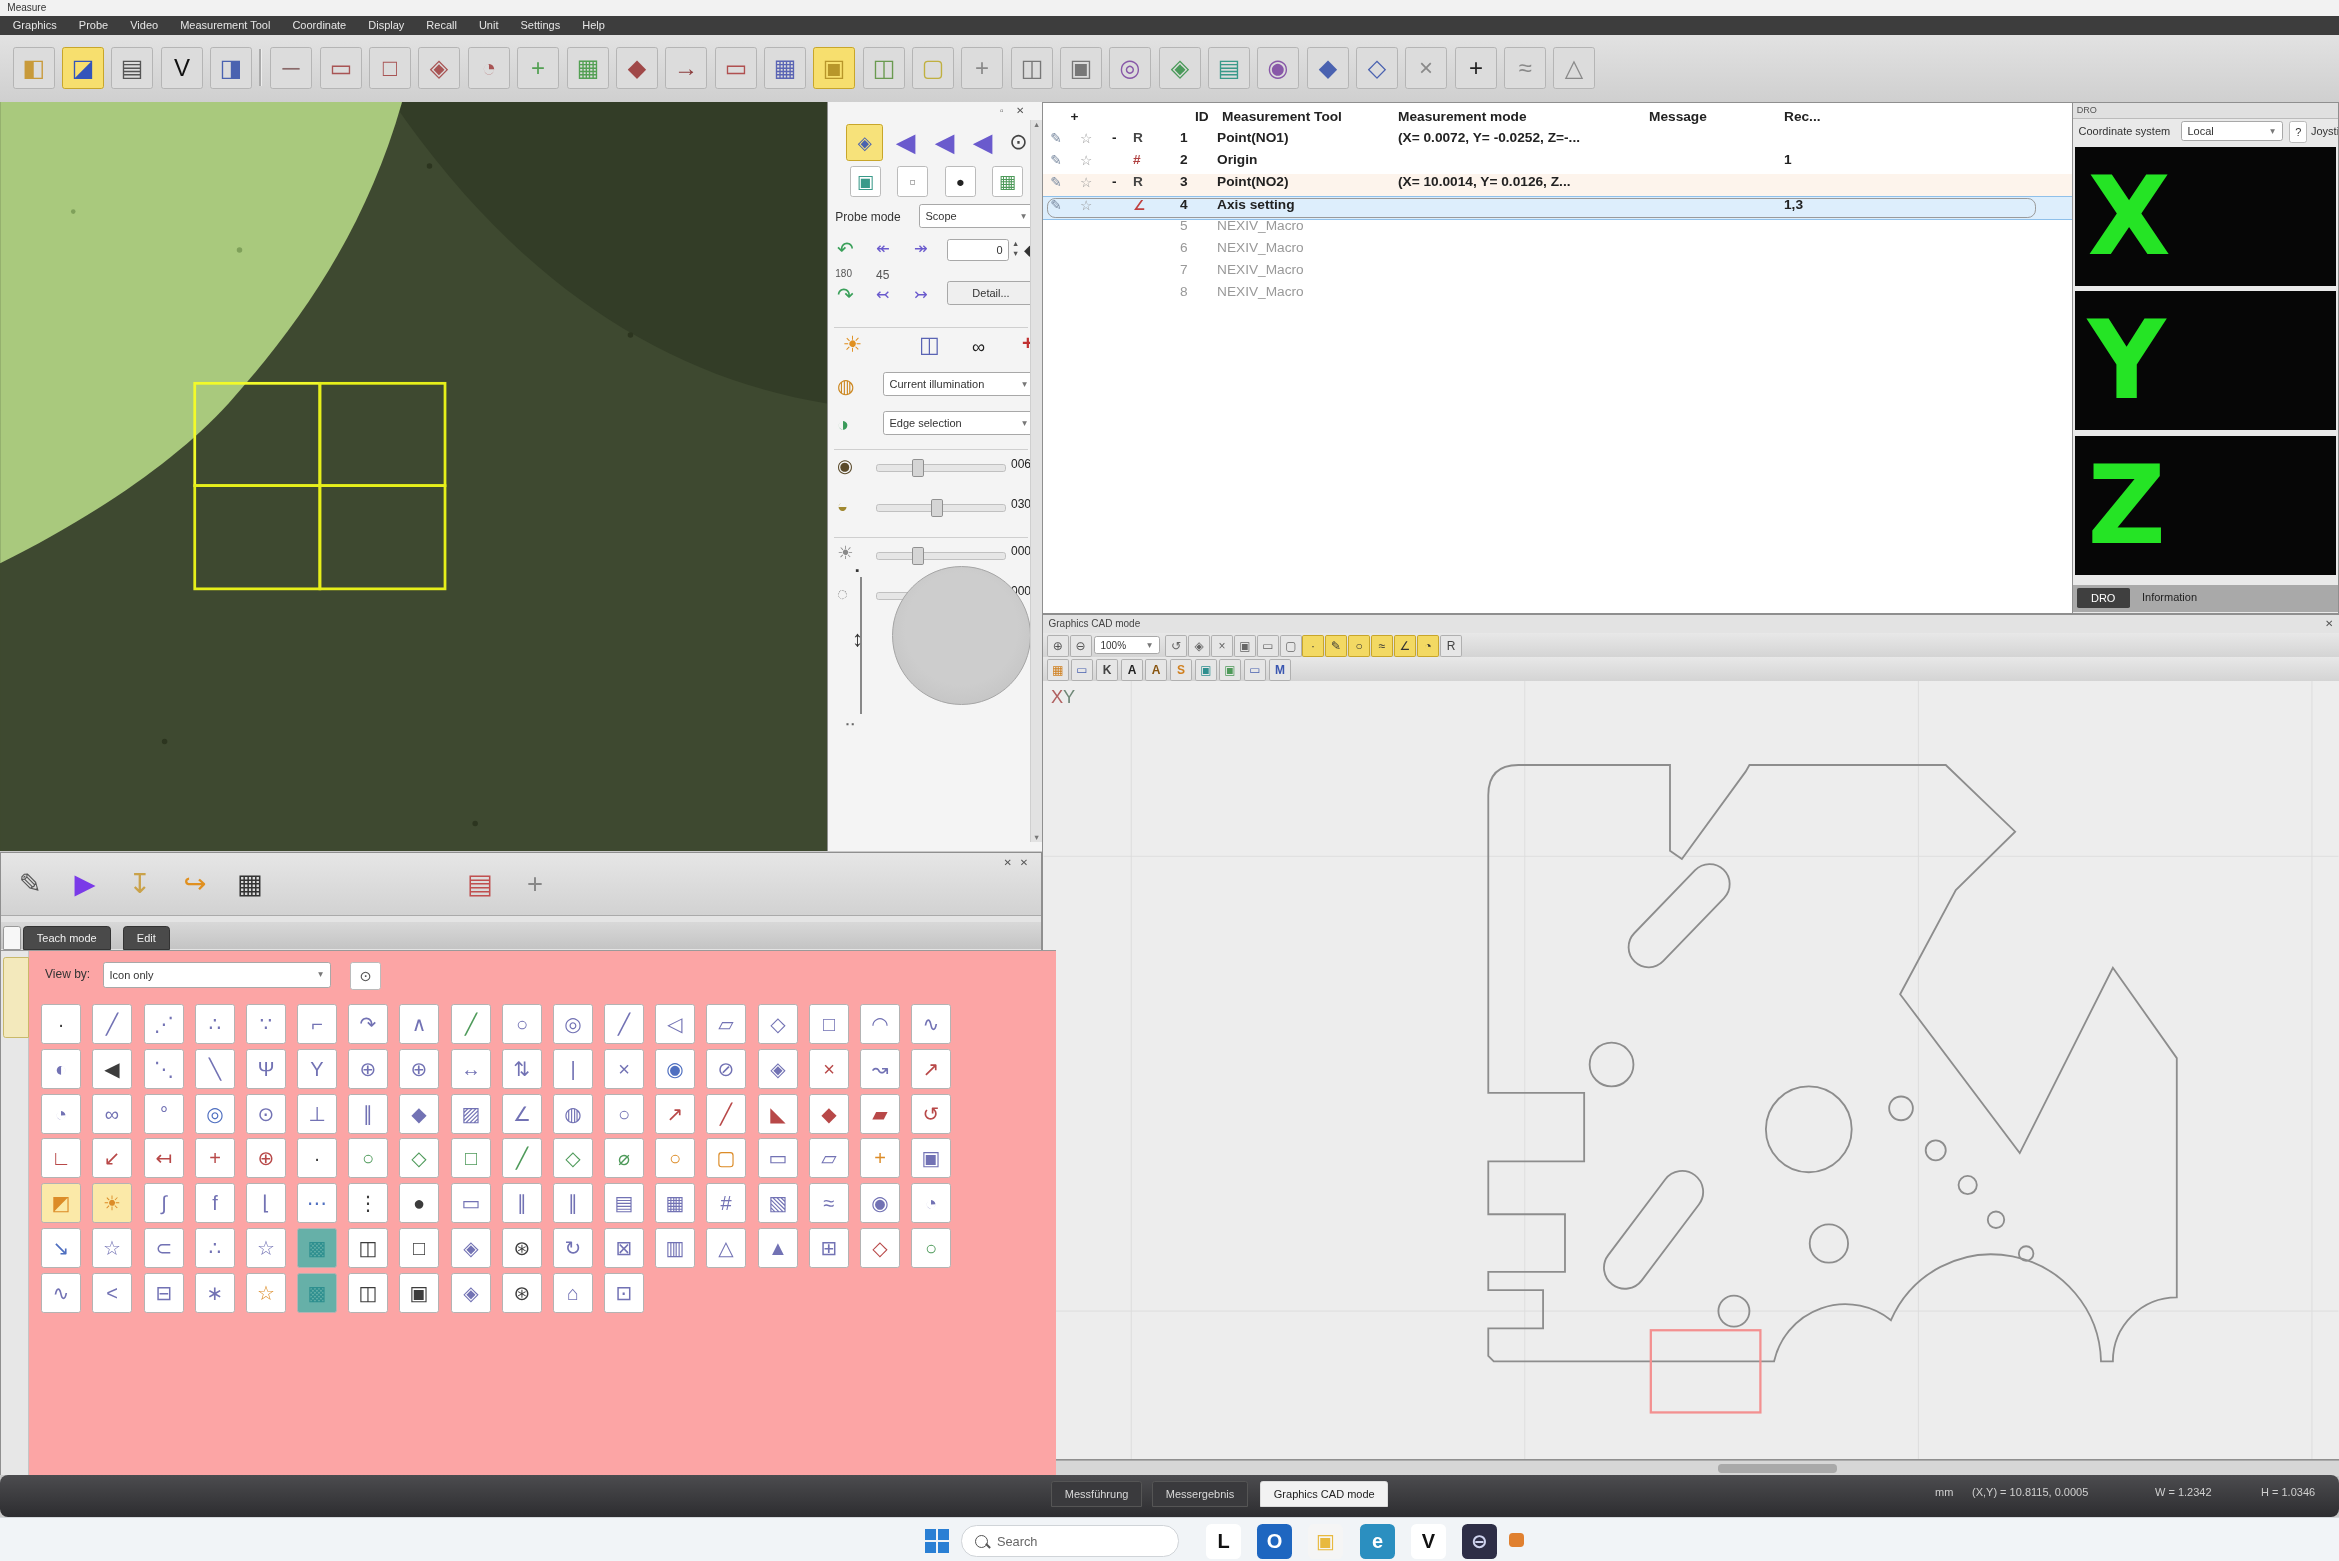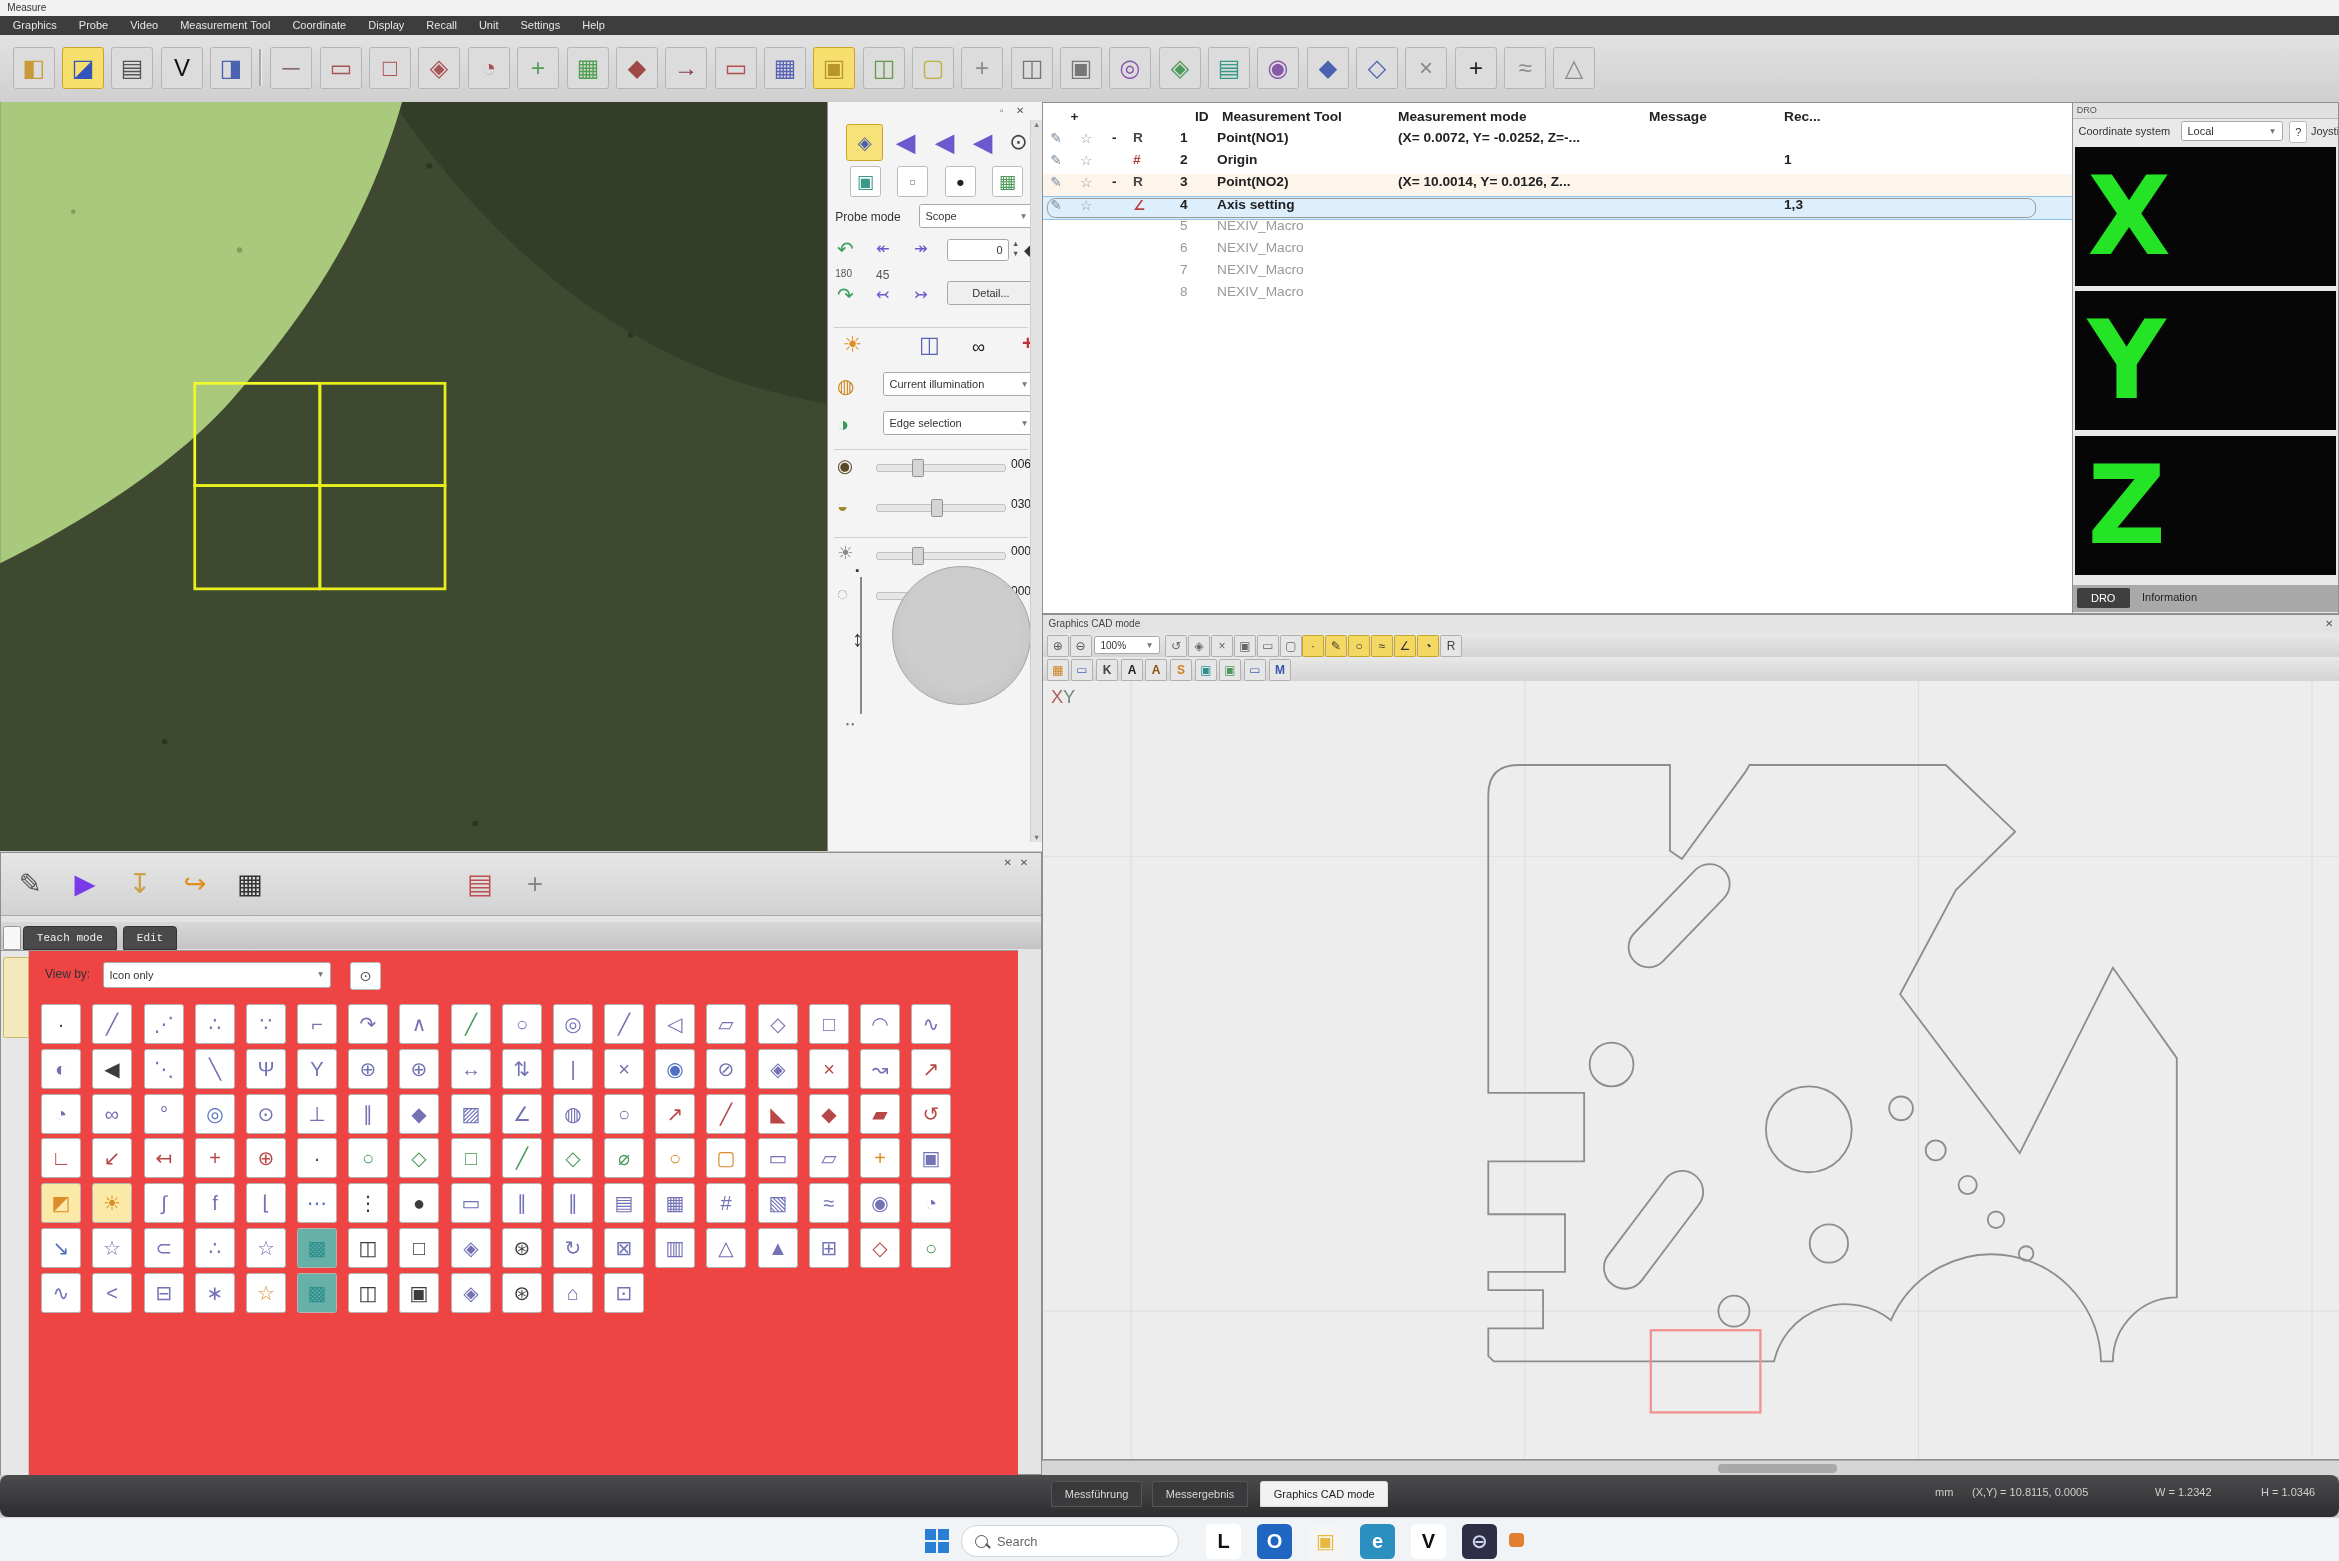--- a/index.html
+++ b/index.html
@@ -59,22 +59,22 @@
   #darkbar{left:0;top:1475px;width:2339px;height:42px;background:linear-gradient(#4c4c4f,#2d2d30);border-radius:8px;}
   .btab{position:absolute;top:5.5px;height:24px;line-height:24px;font-size:11px;color:#d8d8d8;padding:0 12.8px;
         background:#3a3a3d;border:0.9px solid #555;border-radius:2.7px 2.7px 0 0;}
   .btab.active{background:#f2f2f2;color:#222;border-color:#ddd;}
   .bstat{position:absolute;top:11px;font-size:11px;color:#cfcfcf;white-space:nowrap;}
   
   #macro{left:0;top:852px;width:1042px;height:623px;background:#e4e4e4;border:0.9px solid #8f8f8f;box-sizing:border-box;}
   .mi{position:absolute;top:9.1px;width:44px;height:44px;display:flex;align-items:center;justify-content:center;font-size:27.4px;}
   #mtabs{position:absolute;left:0;top:69px;width:1040px;height:27.4px;background:linear-gradient(#d8d8d8,#c4c4c4);}
   .mtab{position:absolute;top:3.7px;height:22px;line-height:22px;background:#4a4a4a;color:#f0f0f0;font-size:11px;
-        padding:0 12.8px;border-radius:3.7px 3.7px 0 0;border:0.9px solid #333;font-family:Liberation Mono, monospace;}
-  #palette{position:absolute;left:0;top:97px;width:1017px;height:524px;background:#ef4444;border-top:0.9px solid #999;}
+        padding:0 12.8px;border-radius:3.7px 3.7px 0 0;border:0.9px solid #333;}
+  #palette{position:absolute;left:0;top:97px;width:1017px;height:524px;background:#fca5a5;border-top:0.9px solid #999;padding-left:38px;}
   #lstrip{position:absolute;left:0;top:0;width:27.4px;height:524px;background:#e7e7e7;border-right:0.9px solid #c5c5c5;}
   #ltab{position:absolute;left:1.8px;top:5.5px;width:24px;height:79px;background:#f3e9bc;border:0.9px solid #c9b96a;border-radius:2.7px 0 0 2.7px;}
   .pic{position:absolute;width:38px;height:38px;background:#ffffff;border:0.9px solid #b3b3b3;border-radius:2.7px;
        display:flex;align-items:center;justify-content:center;font-size:20px;}
   
   #taskbar{left:0;top:1517px;width:2339px;height:45px;background:#f1f4f7;border-top:0.9px solid #d4d8dc;}
   #start{position:absolute;left:925px;top:11px;width:24px;height:24px;}
   #start i{position:absolute;width:11px;height:11px;background:#2a7fd4;}
   #searchpill{position:absolute;left:961px;top:7.3px;width:216px;height:30px;background:#ffffff;border:0.9px solid #d0d4d8;
               border-radius:15.5px;display:flex;align-items:center;}

